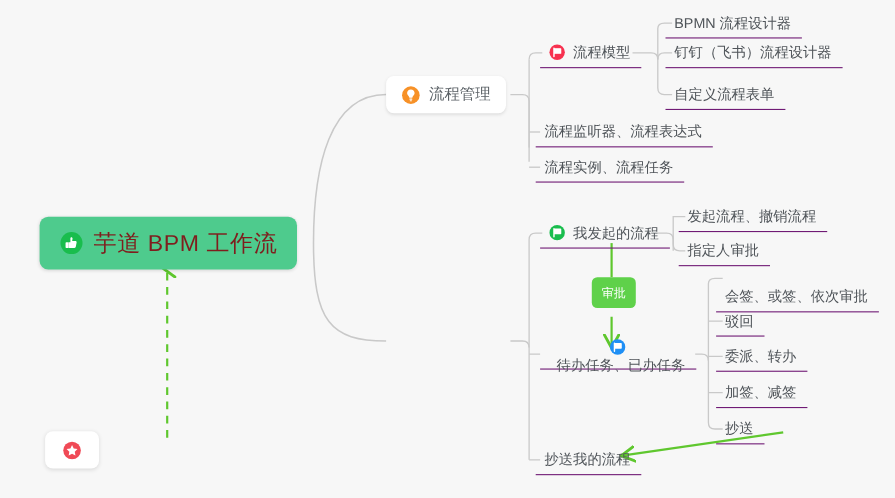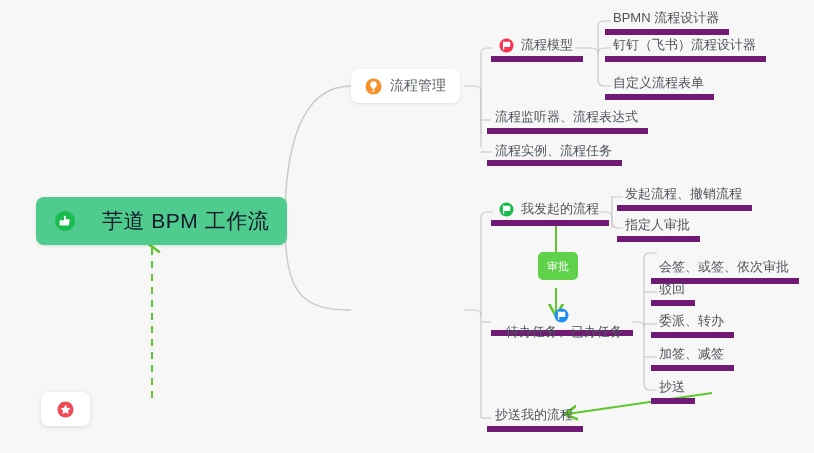--- a/index.html
+++ b/index.html
@@ -38,45 +38,45 @@
 
   
   .root-node {
     background: #4ecb8d;
     border-radius: 8px;
     padding: 0 18px;
     height: 48px;
     box-shadow: 0 1px 3px rgba(0,0,0,0.12);
   }
   .root-label {
-    color: #0f172a;
+    color: #7f1d1d;
     font-size: 21px;
     letter-spacing: 0.5px;
-    margin-left: 26px;
+    margin-left: 9px;
   }
 
   
   .card-node {
     background: #ffffff;
     border-radius: 7px;
     height: 34px;
     padding: 0 14px;
     box-shadow: 0 1px 3px rgba(0,0,0,0.10);
   }
   .card-label {
     color: #5b6166;
     font-size: 14px;
     margin-left: 8px;
   }
 
   
   .leaf-node {
     height: 28px;
     padding: 0 10px 0 8px;
-    border-bottom: 6px solid #701a75;
+    border-bottom: 1px solid #701a75;
   }
   .leaf-label {
     color: #4f5459;
     font-size: 13px;
   }
   .leaf-node .icon + .leaf-label { margin-left: 7px; }
 
   
   .note-node {
     background: #ffffff;
@@ -219,21 +219,21 @@
     <span class="leaf-label">钉钉（飞书）流程设计器</span>
   </div>
   <div class="node leaf-node" style="left:605px; top:72px;">
     <span class="leaf-label">自定义流程表单</span>
   </div>
 
   <div class="node leaf-node" style="left:487px; top:106px;">
     <span class="leaf-label">流程监听器、流程表达式</span>
   </div>
 
-  <div class="node leaf-node" style="left:487px; top:138px;align-items:flex-end;">
+  <div class="node leaf-node" style="left:487px; top:138px;">
     <span class="leaf-label">流程实例、流程任务</span>
   </div>
 
 
   <div class="node leaf-node" style="left:491px; top:198px;">
     <span class="icon">
       <svg width="15" height="15" viewBox="0 0 15 15">
         <circle cx="7.5" cy="7.5" r="7" fill="#19bd4d"></circle>
         <path d="M4.6 3.9 L4.6 11.3 M4.6 4.4 L10.6 4.4 L10.6 8.3 L4.6 8.3 Z" fill="#ffffff" stroke="#ffffff" stroke-width="1.3" stroke-linejoin="round" stroke-linecap="round"></path>
       </svg>

